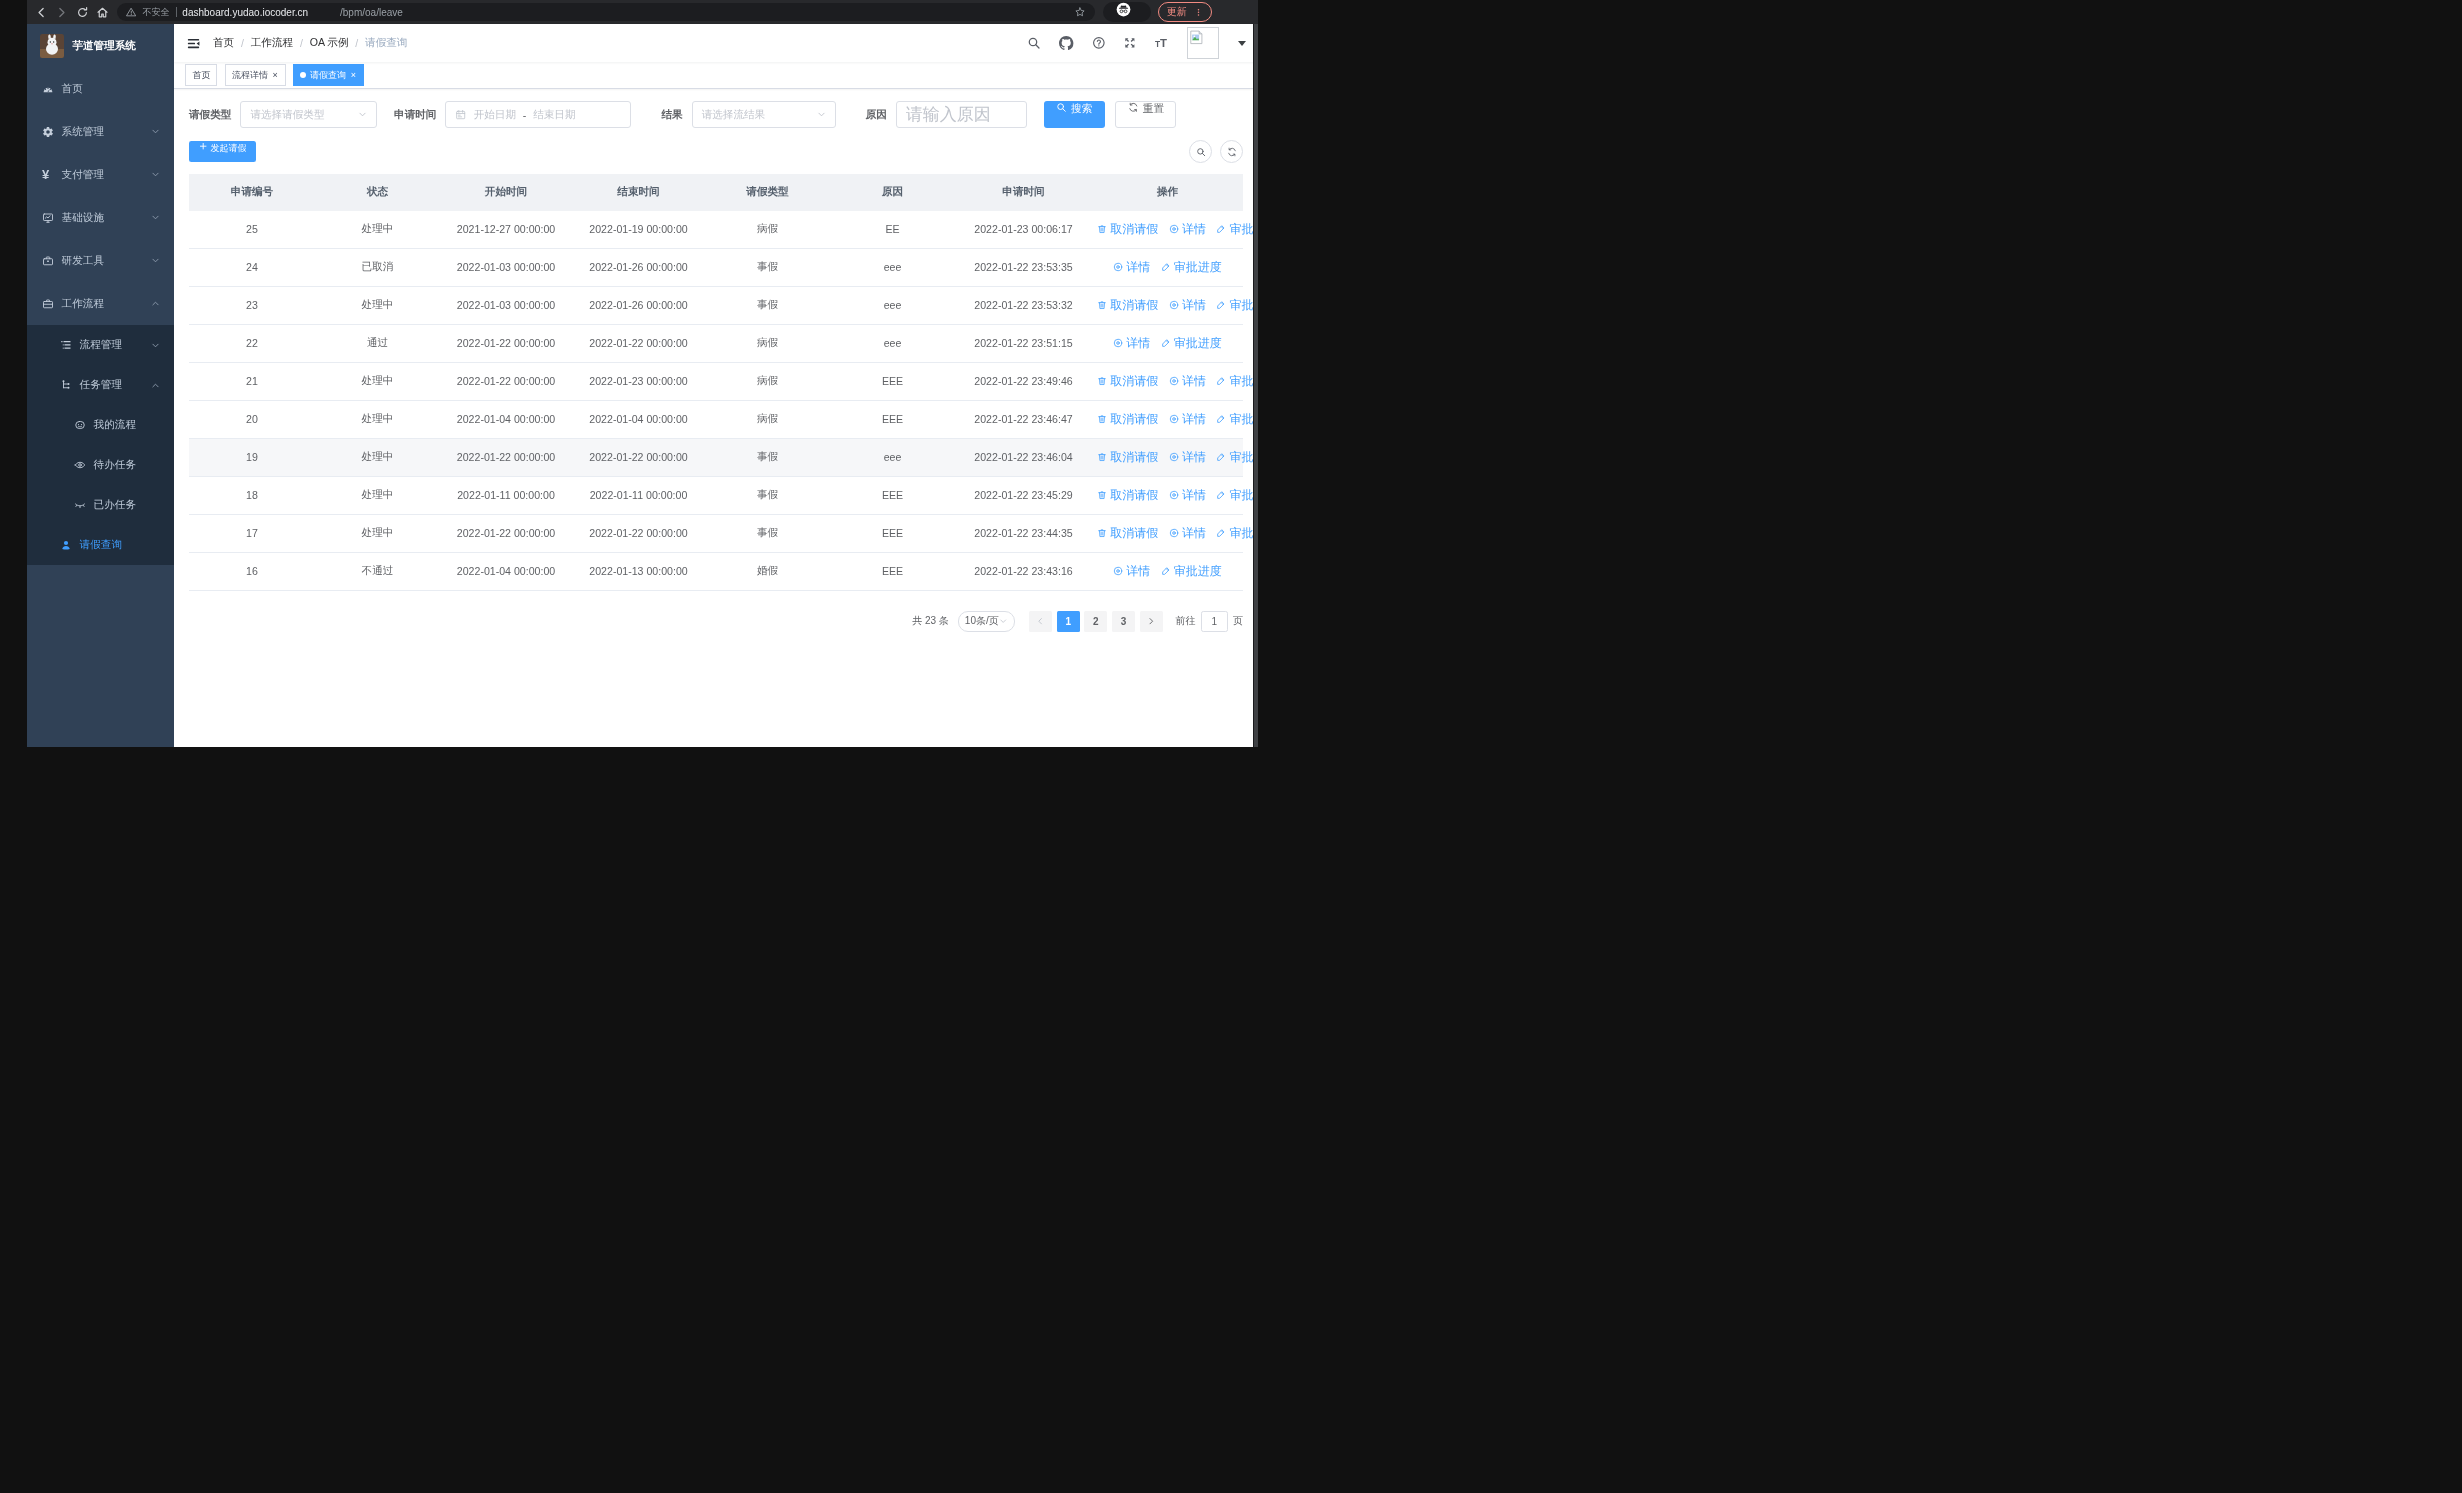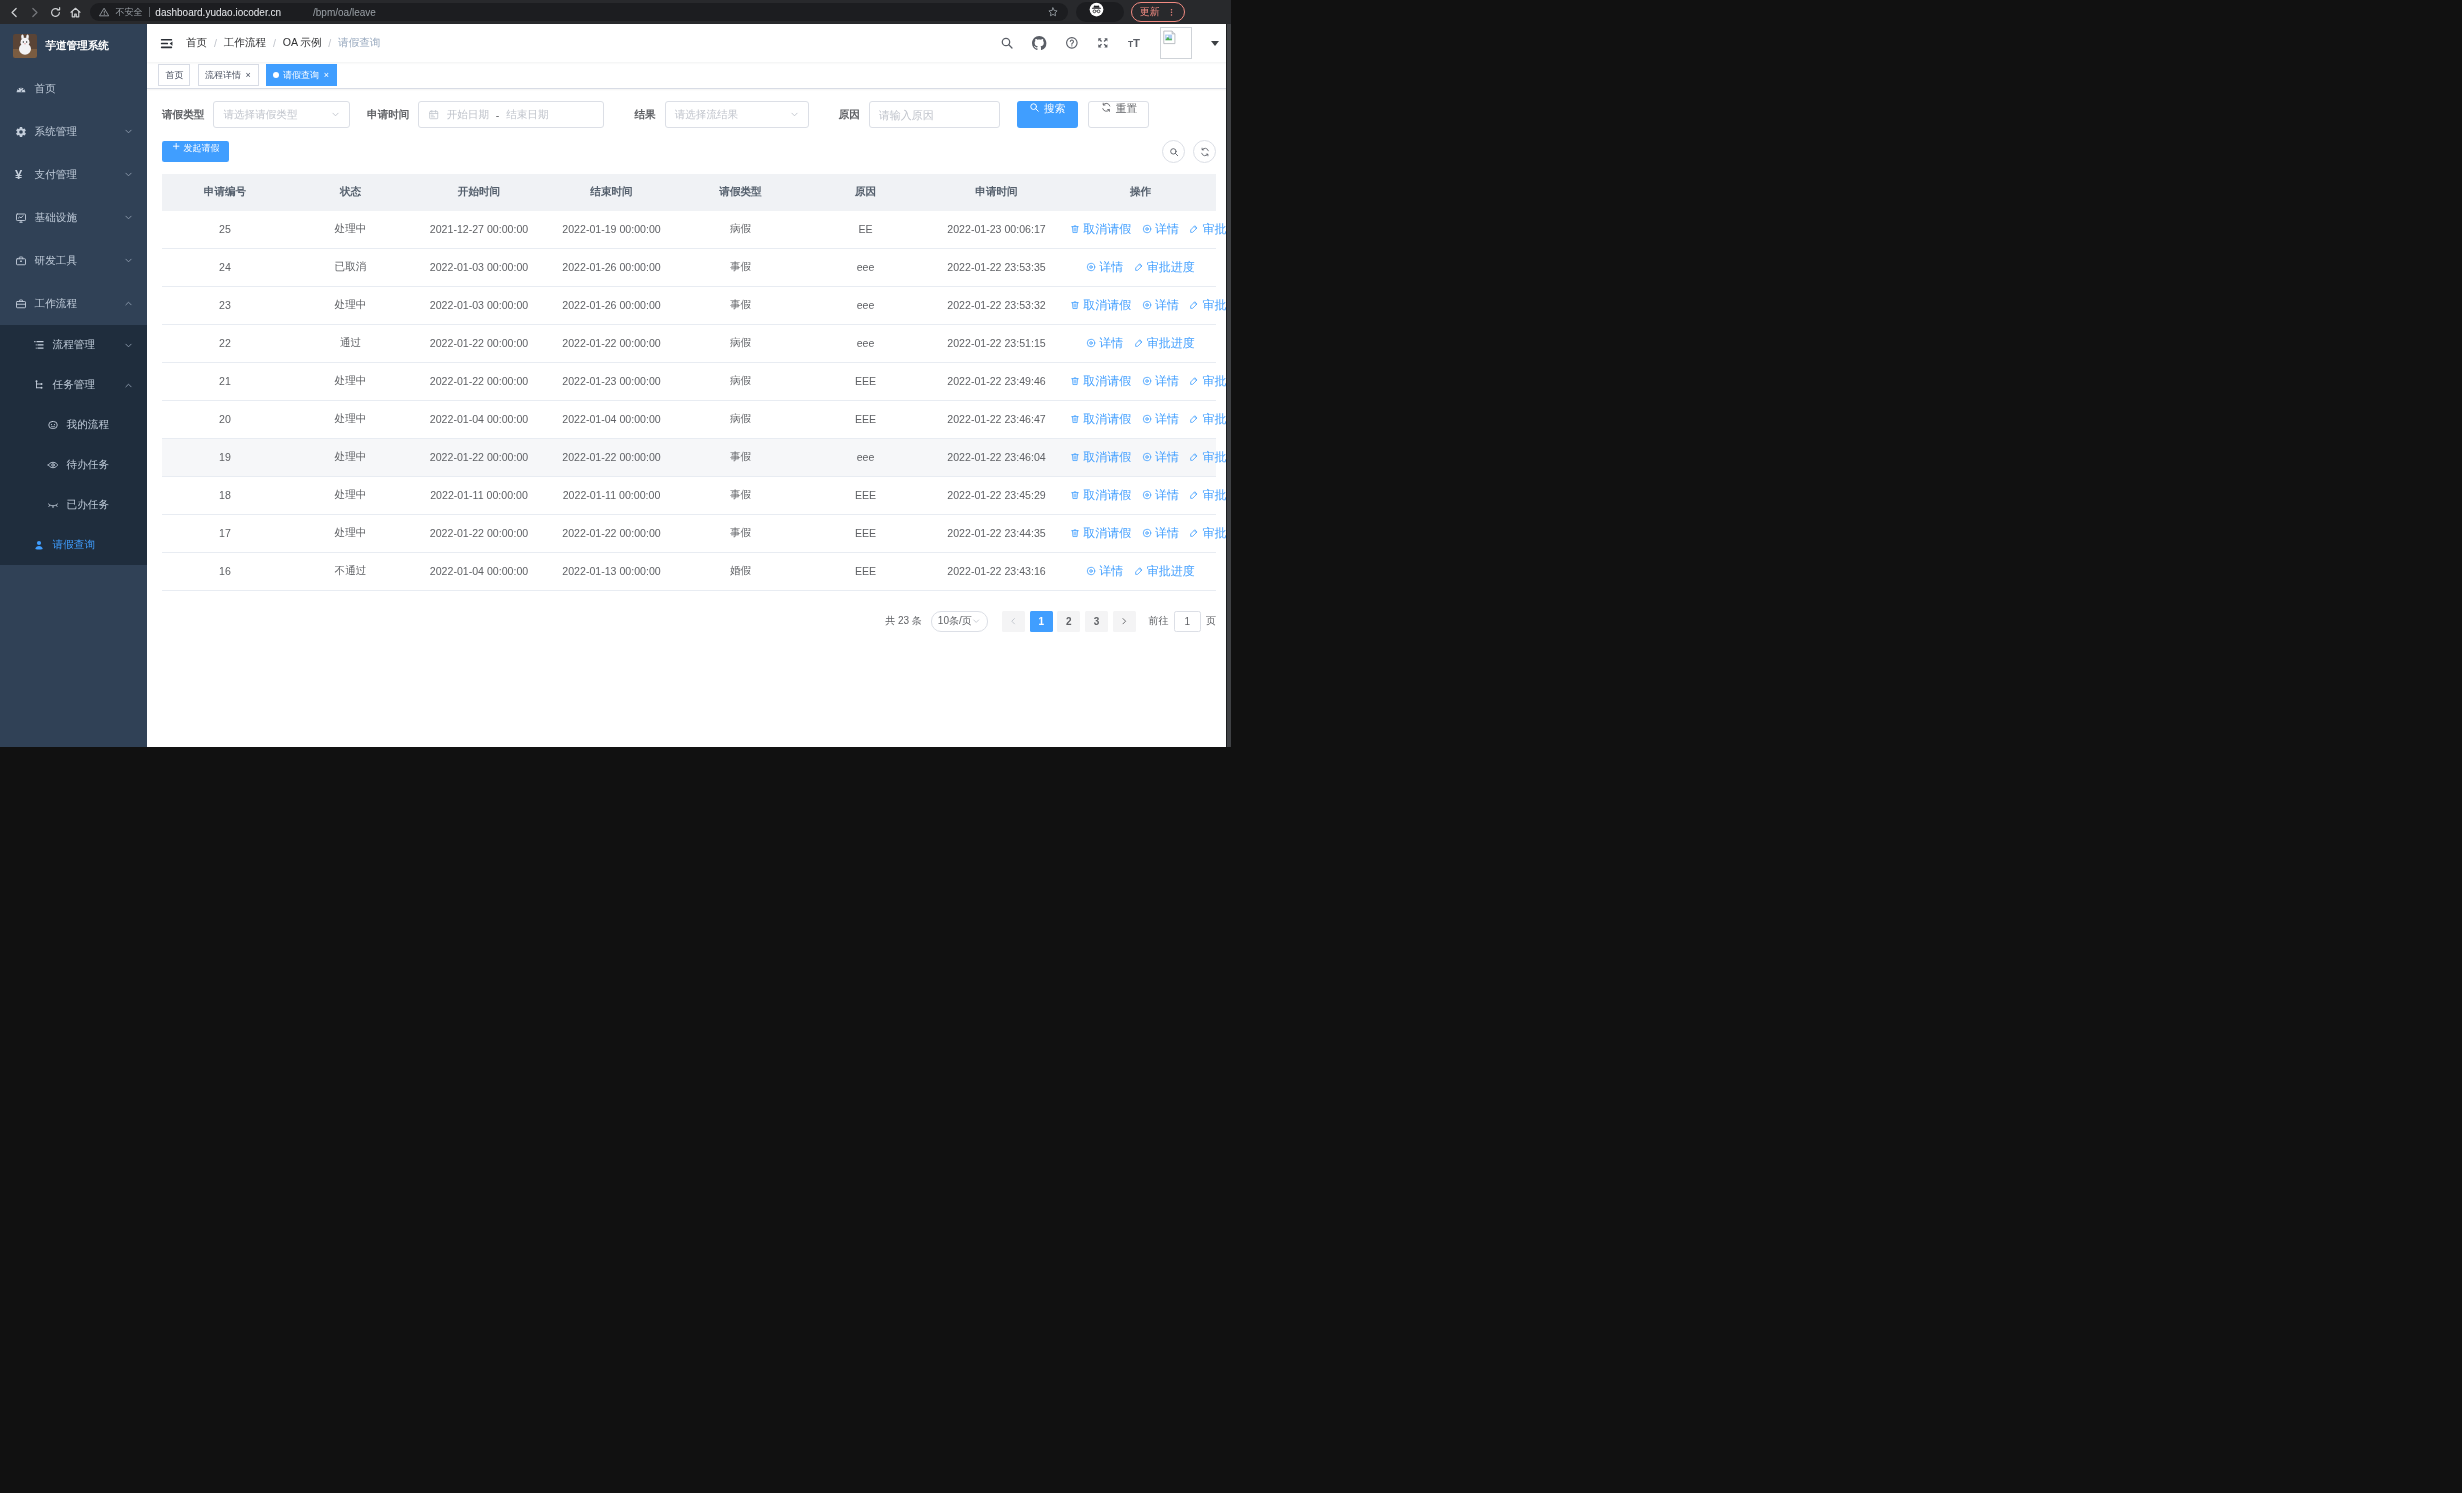--- a/index.html
+++ b/index.html
@@ -1,17 +1,17 @@
 <!DOCTYPE html>
 <html style="font-size:12px"><head>
 <meta charset="utf-8">
 <style>
   html,body{margin:0;padding:0;background:#111;}
   .screen{position:relative;width:1231px;height:747px;background:#fff;overflow:hidden;
-          font-family:"Liberation Sans",sans-serif;-webkit-font-smoothing:antialiased;}
+          font-family:"Liberation Sans",sans-serif;margin-left:27px;-webkit-font-smoothing:antialiased;}
   .ico{display:inline-block;vertical-align:middle;line-height:0;}
   .ico svg{width:100%;height:100%;display:block;}
 
   
   .browser{height:24px;background:#28292c;display:flex;align-items:center;padding:0 7.6px;gap:7.6px;}
   .bnav{width:13px;height:13px;color:#cdcfd2;}
   .bnav.dim{color:#74767a;}
   .url-pill{display:flex;align-items:center;height:18px;background:#1c1d20;border-radius:9px;
             padding:0 9px;flex:1;max-width:960px;gap:6px;}
   .sec-label{color:#9aa0a6;font-size:9px;}
@@ -80,21 +80,21 @@
   .f-label{font-weight:bold;margin-right:9px;white-space:nowrap;}
   .ctl{height:27px;border:0.8px solid #dcdfe6;border-radius:3px;background:#fff;display:flex;align-items:center;
        padding:0 9px;color:#c0c4cc;font-size:10.6px;box-sizing:border-box;}
   .ctl .chev{width:9px;height:9px;color:#c0c4cc;margin-left:auto;}
   .sel-type{width:137px;margin-right:16.7px;}
   .date-ctl{width:186px;margin-right:30px;gap:6.8px;}
   .date-ctl .cal{width:11.4px;height:11.4px;color:#c0c4cc;}
   .date-sep{color:#606266;}
   .sel-result{width:144px;margin-right:30px;}
   .reason-input{width:131px;margin-right:16.7px;border:0.8px solid #dcdfe6;border-radius:3px;height:27px;
-                padding:0 9px;font-size:11px;color:#606266;box-sizing:border-box;font-family:inherit;}
+                padding:0 9px;font-size:17px;color:#606266;box-sizing:border-box;font-family:inherit;}
   .reason-input::placeholder{color:#c0c4cc;}
   .btn{display:inline-flex;align-items:flex-start;justify-content:center;border-radius:3px;font-size:10.6px;height:27px;
        padding:0 11.4px;gap:4.6px;cursor:pointer;border:0.8px solid transparent;box-sizing:border-box;font-family:inherit;}
   .btn .b-ic{width:10.6px;height:10.6px;}
   .btn-primary{background:#409eff;color:#fff;}
   .btn-plain{background:#fff;border-color:#dcdfe6;color:#606266;}
   .btn-reset{margin-left:10.6px;}
 
   
   .toolbar-row{margin-top:12px;display:flex;align-items:center;}

